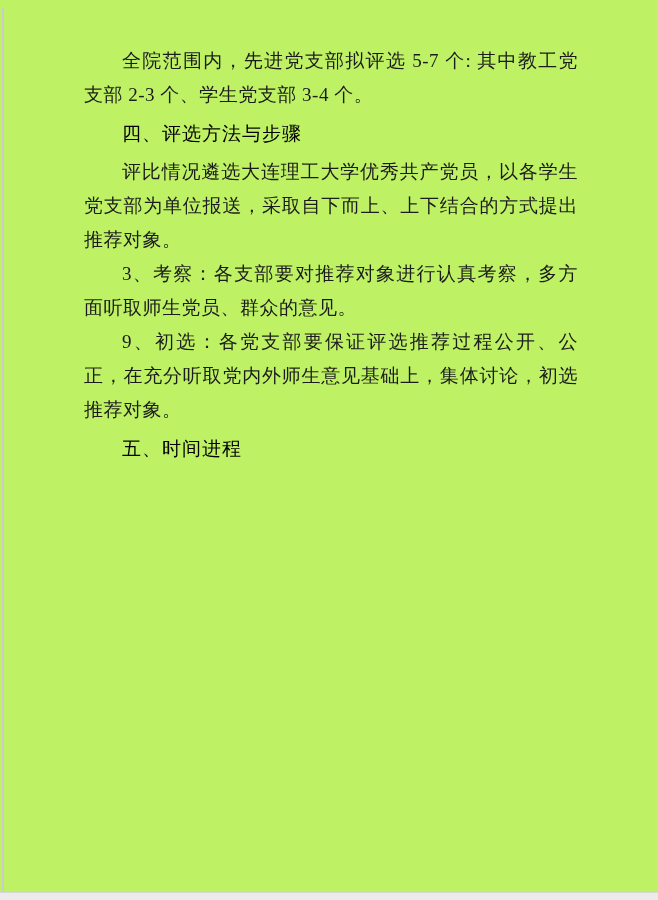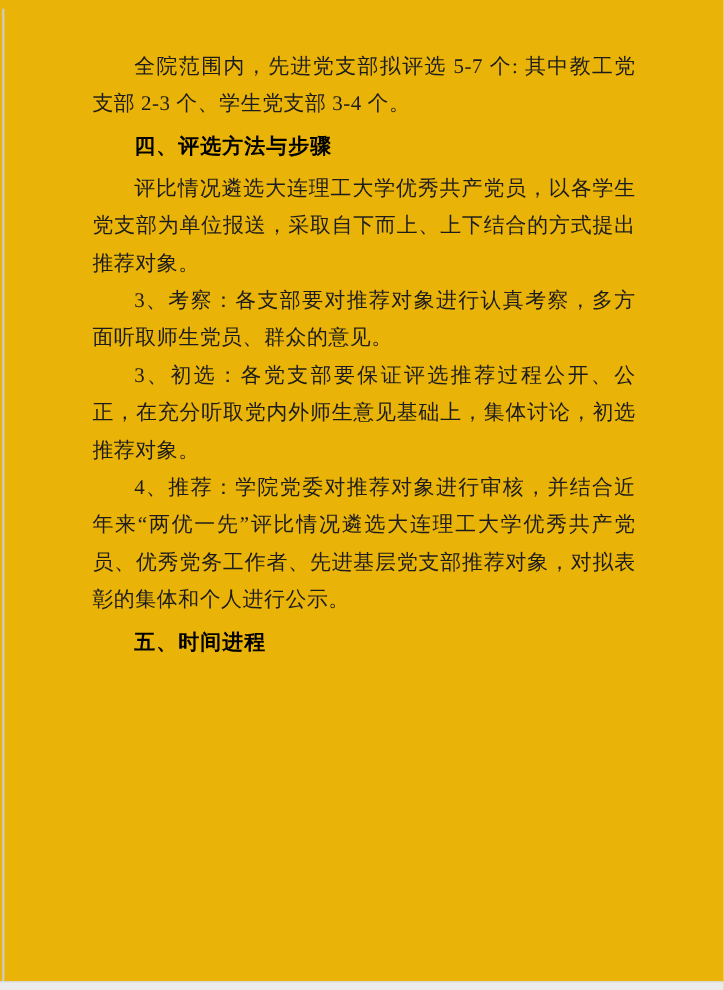--- a/index.html
+++ b/index.html
@@ -5,21 +5,21 @@
   html, body {
     margin: 0;
     padding: 0;
     background: #ffffff;
     font-family: "Liberation Serif", serif;
   }
   .viewport {
     position: relative;
     width: 658px;
     height: 900px;
-    background: #eab308;
+    background: #bef264;
     overflow: hidden;
   }
   .page-left-edge {
     position: absolute;
     left: 2px;
     top: 8px;
     width: 2px;
     height: 884px;
     background: #cccccc;
   }
@@ -42,37 +42,36 @@
     color: #1c1c1c;
     text-align: justify;
     text-justify: inter-ideograph;
     letter-spacing: 0.5px;
   }
   .content p {
     margin: 0;
     text-indent: 2em;
   }
   .content p.heading {
-    font-weight: bold;
+    font-weight: normal;
     color: #000000;
     margin-top: 5px;
     margin-bottom: 4px;
     letter-spacing: 1px;
   }
 </style>
 </head>
 <body>
 
 <div class="viewport">
   <div class="page-left-edge"></div>
 
   <div class="content">
     <p class="body">全院范围内，先进党支部拟评选 5-7 个: 其中教工党支部 2-3 个、学生党支部 3-4 个。</p>
     <p class="heading">四、评选方法与步骤</p>
     <p class="body">评比情况遴选大连理工大学优秀共产党员，以各学生党支部为单位报送，采取自下而上、上下结合的方式提出推荐对象。</p>
     <p class="body">3、考察：各支部要对推荐对象进行认真考察，多方面听取师生党员、群众的意见。</p>
-    <p class="body">3、初选：各党支部要保证评选推荐过程公开、公正，在充分听取党内外师生意见基础上，集体讨论，初选推荐对象。</p>
-    <p class="body">4、推荐：学院党委对推荐对象进行审核，并结合近年来“两优一先”评比情况遴选大连理工大学优秀共产党员、优秀党务工作者、先进基层党支部推荐对象，对拟表彰的集体和个人进行公示。</p>
+    <p class="body">9、初选：各党支部要保证评选推荐过程公开、公正，在充分听取党内外师生意见基础上，集体讨论，初选推荐对象。</p>
     <p class="heading">五、时间进程</p>
   </div>
 
   <div class="page-bottom-edge"></div>
 </div>
 
 </body></html>

